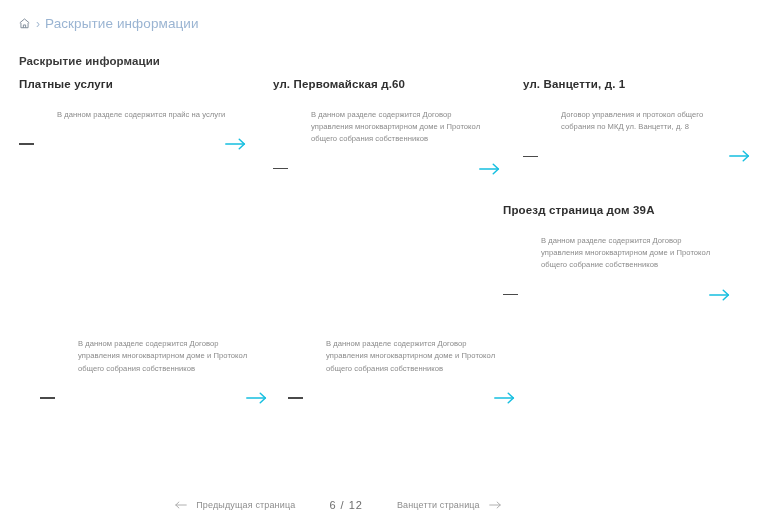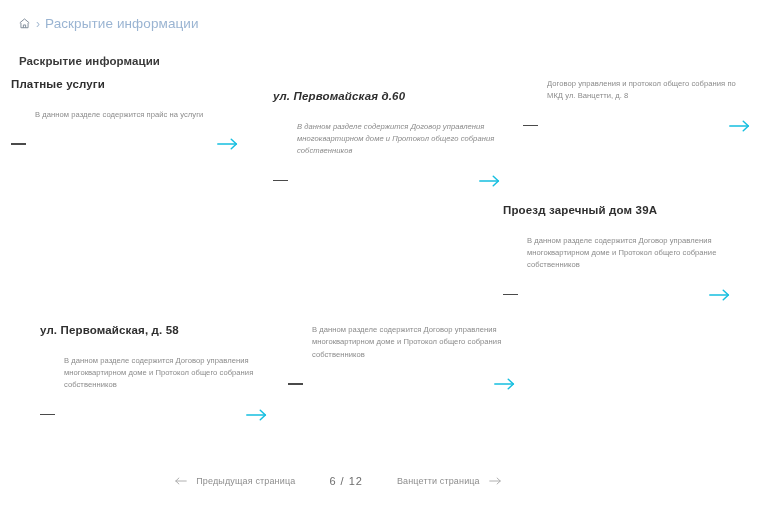--- a/index.html
+++ b/index.html
@@ -76,21 +76,21 @@
     font-weight: bold;
     color: #2f2f2f;
     letter-spacing: .15px;
     margin: 0 0 17px 0;
     line-height: 1.2;
   }
   .card-desc {
     font-size: 7.6px;
     color: #8a8a8a;
     line-height: 1.62;
-    margin: 0;
+    margin: 14px;
     letter-spacing: .05px;
     max-width: 205px;
     padding-left: 24px;
   }
   .card-foot {
     display: flex;
     align-items: center;
     justify-content: space-between;
     margin-top: 14px;
   }
@@ -106,21 +106,21 @@
     height: 18px;
     color: #16bfe0;
     cursor: pointer;
   }
   .arrow-link svg { display: block; width: 26px; height: 18px; }
 
   
   .pagination {
     position: absolute;
     left: 0;
-    bottom: 36px;
+    bottom: 12px;
     width: 676px;
     display: flex;
     align-items: center;
     justify-content: center;
     gap: 34px;
     font-size: 9px;
     color: #8f8f8f;
     text-align: center;
   }
   .pager-btn {
@@ -157,77 +157,77 @@
     </svg>
   </span>
   <span class="sep">›</span>
   <span class="crumb-link">Раскрытие информации</span>
 </div>
 
 <div class="section-title">Раскрытие информации</div>
 
 <div class="grid">
 
-  <div class="card" style="left:11px; top:4px; width:230px;">
+  <div class="card" style="left:19px; top:4px; width:230px;">
     <div class="card-title">Платные услуги</div>
     <div class="card-desc">В данном разделе содержится прайс на услуги</div>
     <div class="card-foot">
       <span class="dash"></span>
       <span class="arrow-link">
         <svg viewBox="0 0 28 18" fill="none" stroke="currentColor" stroke-width="1.6" stroke-linecap="round" stroke-linejoin="round">
           <path d="M3 9 H23"></path>
             <path d="M17.5 3.8 L23 9 L17.5 14.2"></path>
         </svg>
       </span>
     </div>
   </div>
 
-  <div class="card" style="left:273px; top:16px; width:230px;font-style:italic;">
+  <div class="card" style="left:273px; top:4px; width:230px;">
     <div class="card-title">ул. Первомайская д.60</div>
     <div class="card-desc">В данном разделе содержится Договор управления многоквартирном доме и Протокол общего собрания собственников</div>
     <div class="card-foot">
       <span class="dash"></span>
       <span class="arrow-link">
         <svg viewBox="0 0 28 18" fill="none" stroke="currentColor" stroke-width="1.6" stroke-linecap="round" stroke-linejoin="round">
           <path d="M3 9 H23"></path>
             <path d="M17.5 3.8 L23 9 L17.5 14.2"></path>
         </svg>
       </span>
     </div>
   </div>
 
   <div class="card" style="left:523px; top:4px; width:230px;">
+    <div class="card-title">ул. Ванцетти, д. 1</div>
     <div class="card-desc">Договор управления и протокол общего собрания по МКД ул. Ванцетти, д. 8</div>
     <div class="card-foot">
       <span class="dash"></span>
       <span class="arrow-link">
         <svg viewBox="0 0 28 18" fill="none" stroke="currentColor" stroke-width="1.6" stroke-linecap="round" stroke-linejoin="round">
           <path d="M3 9 H23"></path>
             <path d="M17.5 3.8 L23 9 L17.5 14.2"></path>
         </svg>
       </span>
     </div>
   </div>
 
   <div class="card" style="left:503px; top:130px; width:230px;">
-    <div class="card-title">Проезд заречный дом 39А</div>
+    <div class="card-title">Проезд страница дом 39А</div>
     <div class="card-desc">В данном разделе содержится Договор управления многоквартирном доме и Протокол общего собрание собственников</div>
     <div class="card-foot">
       <span class="dash"></span>
       <span class="arrow-link">
         <svg viewBox="0 0 28 18" fill="none" stroke="currentColor" stroke-width="1.6" stroke-linecap="round" stroke-linejoin="round">
           <path d="M3 9 H23"></path>
             <path d="M17.5 3.8 L23 9 L17.5 14.2"></path>
         </svg>
       </span>
     </div>
   </div>
 
   <div class="card" style="left:40px; top:250px; width:230px;">
-    <div class="card-title">ул. Первомайская, д. 58</div>
     <div class="card-desc">В данном разделе содержится Договор управления многоквартирном доме и Протокол общего собрания собственников</div>
     <div class="card-foot">
       <span class="dash"></span>
       <span class="arrow-link">
         <svg viewBox="0 0 28 18" fill="none" stroke="currentColor" stroke-width="1.6" stroke-linecap="round" stroke-linejoin="round">
           <path d="M3 9 H23"></path>
             <path d="M17.5 3.8 L23 9 L17.5 14.2"></path>
         </svg>
       </span>
     </div>

